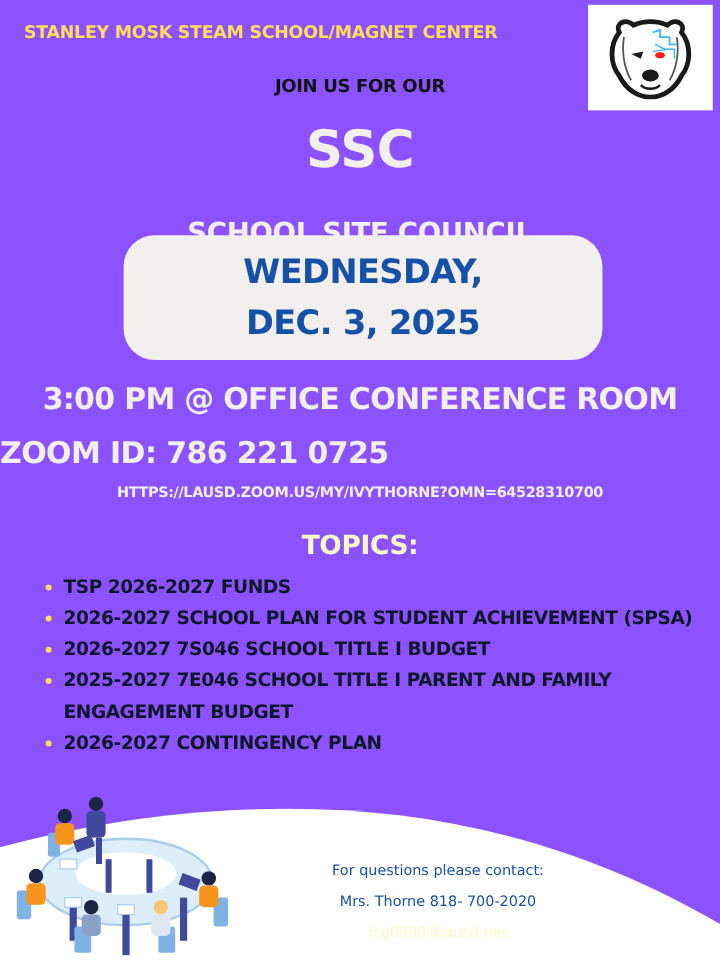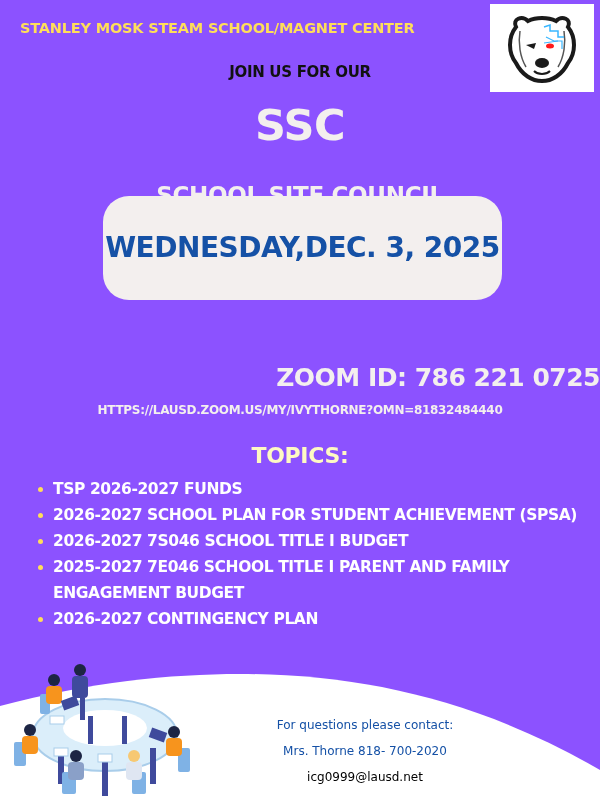--- a/index.html
+++ b/index.html
@@ -28,62 +28,62 @@
       position: absolute; left: 0; width: 600px; top: 100px; text-align: center;
       color: #f3efee; font-weight: bold; font-size: 43px; letter-spacing: -0.5px;
     }
     .council {
       position: absolute; left: 0; width: 600px; top: 158px; text-align: center;
       color: #f3efee; font-weight: bold; font-size: 23px; letter-spacing: -0.3px; margin-top: 24px;
     }
     .date-box {
       position: absolute; left: 103px; top: 196px; width: 399px; height: 104px;
       background: #f3efee; border-radius: 26px;
-      display: flex; flex-direction: row; align-items: center; justify-content: center;
+      display: flex; flex-direction: column; align-items: center; justify-content: center;
     }
     .date-line {
       color: #1551a6; font-weight: bold; font-size: 28px; line-height: 42px;
       letter-spacing: -0.5px; white-space: nowrap;
     }
     .time-place {
       position: absolute; left: 0; width: 600px; top: 318px; text-align: center;
       color: #f3efee; font-weight: bold; font-size: 25px; letter-spacing: -0.6px; white-space: nowrap;
     }
     .zoom-id {
-      position: absolute; left: 0; width: 600px; top: 363px; text-align: right;
+      position: absolute; left: 0; width: 600px; top: 363px; text-align: left;
       color: #f3efee; font-weight: bold; font-size: 25px; letter-spacing: -0.5px;
     }
     .zoom-url {
       position: absolute; left: 0; width: 600px; top: 403px; text-align: center;
       color: #f3efee; font-weight: bold; font-size: 12px; letter-spacing: -0.3px;
       text-decoration: none; display: block;
     }
     .topics-title {
       position: absolute; left: 0; width: 600px; top: 443px; text-align: center;
       color: #fef9c3; font-weight: bold; font-size: 22px; letter-spacing: -0.3px;
     }
     .topics-list {
       position: absolute; left: 36px; top: 476px; width: 560px;
       list-style: none;
     }
     .topics-list li {
       position: relative; padding-left: 17px;
-      color: #ffffff; font-weight: bold; font-size: 15.5px; line-height: 26px;
+      color: #0f172a; font-weight: bold; font-size: 15.5px; line-height: 26px;
       letter-spacing: -0.4px;
     }
     .topics-list li .bullet {
       position: absolute; left: 2px; top: 11px; width: 5px; height: 5px;
       border-radius: 50%; background: #ffde59;
     }
     .wave { position: absolute; left: 0; top: 0; width: 600px; height: 800px; }
     .contact {
       position: absolute; left: 200px; width: 330px; top: 712px; text-align: center;
       color: #1551a6; font-size: 12px; line-height: 26px;
     }
-    .contact a { color: #000000; text-decoration: none; }
+    .contact a { color: #fef9c3; text-decoration: none; }
     .illustration { position: absolute; left: 10px; top: 660px; width: 190px; height: 140px; }
   </style>
 </head>
 <body>
 
 <div class="flyer">
 
   <svg class="wave" viewBox="0 0 600 800" preserveAspectRatio="none">
     <path d="M0,706 C90,682 170,674 240,674 C360,674 480,700 600,770 L600,800 L0,800 Z" fill="#ffffff"></path>
   </svg>
@@ -107,22 +107,23 @@
 
   <div class="join">JOIN US FOR OUR</div>
   <div class="ssc">SSC</div>
   <div class="council">SCHOOL SITE COUNCIL</div>
 
   <div class="date-box">
     <div class="date-line">WEDNESDAY,</div>
     <div class="date-line">DEC. 3, 2025</div>
   </div>
 
+  <div class="time-place">3:00 PM @ OFFICE CONFERENCE ROOM</div>
   <div class="zoom-id">ZOOM ID: 786 221 0725</div>
-  <a class="zoom-url">HTTPS://LAUSD.ZOOM.US/MY/IVYTHORNE?OMN=81832484440</a>
+  <a class="zoom-url">HTTPS://LAUSD.ZOOM.US/MY/IVYTHORNE?OMN=64528310700</a>
 
   <div class="topics-title">TOPICS:</div>
   <ul class="topics-list">
     <li><span class="bullet"></span><span>TSP 2026-2027 FUNDS</span></li>
     <li><span class="bullet"></span><span>2026-2027 SCHOOL PLAN FOR STUDENT ACHIEVEMENT (SPSA)</span></li>
     <li><span class="bullet"></span><span>2026-2027 7S046 SCHOOL TITLE I BUDGET</span></li>
     <li><span class="bullet"></span><span>2025-2027 7E046 SCHOOL TITLE I PARENT AND FAMILY ENGAGEMENT BUDGET</span></li>
     <li><span class="bullet"></span><span>2026-2027 CONTINGENCY PLAN</span></li>
   </ul>
 

